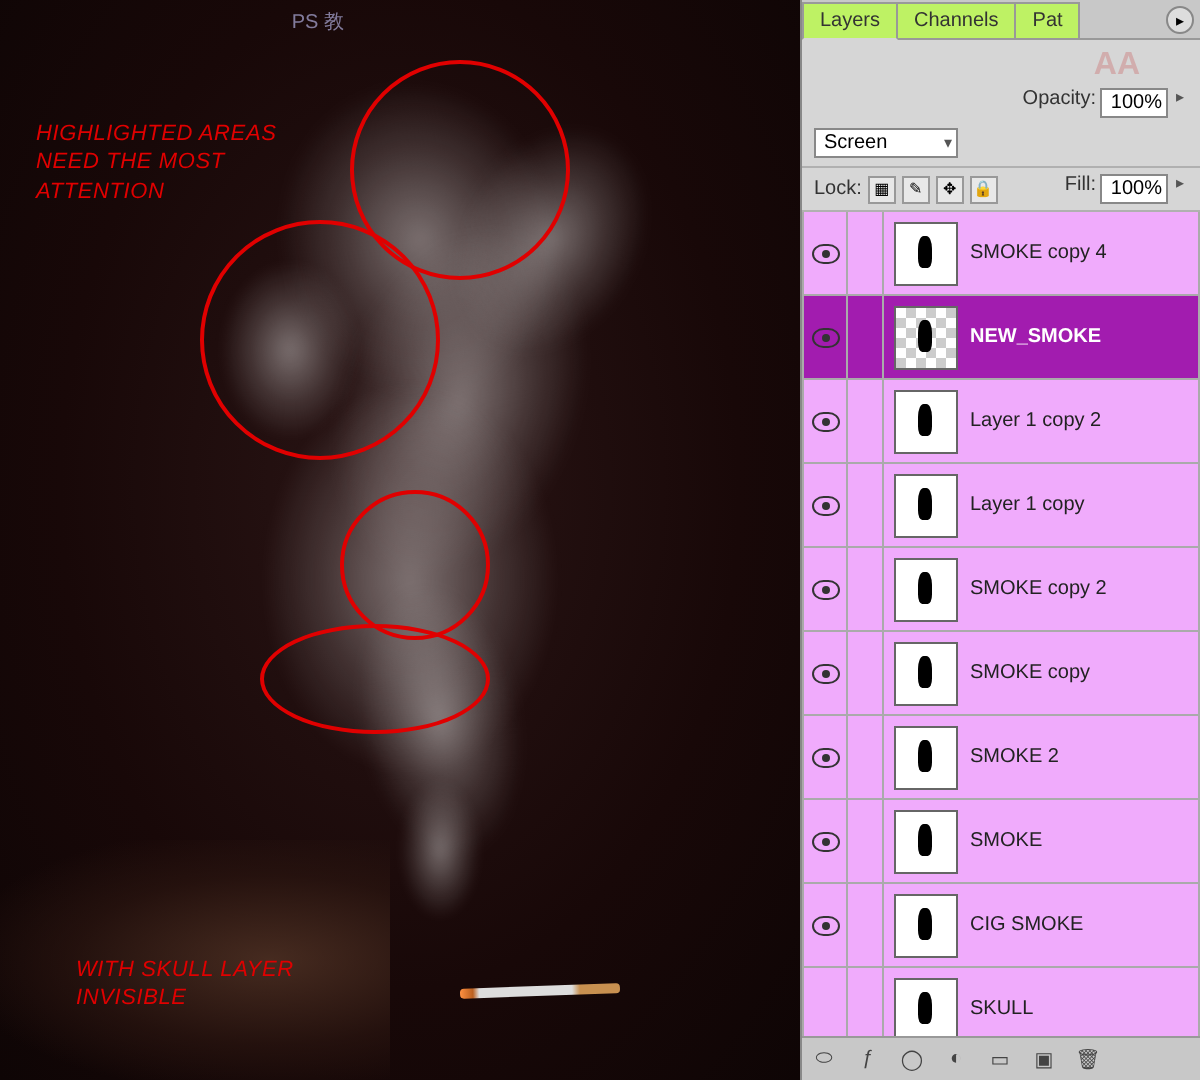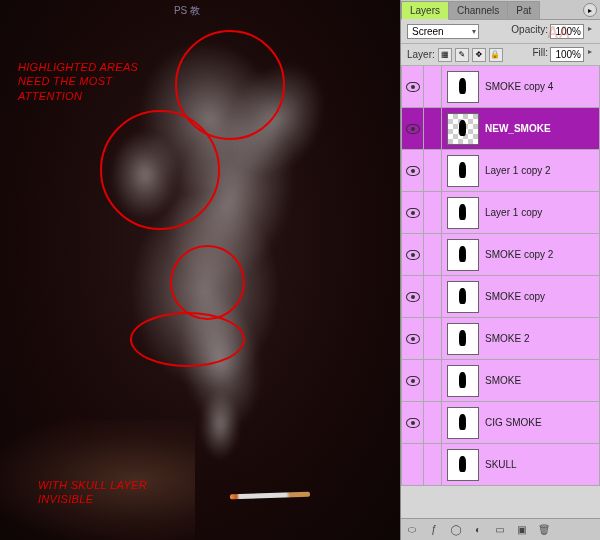--- a/index.html
+++ b/index.html
@@ -17,27 +17,27 @@
 .circle-annot { position: absolute; border: 2px solid #e00000; border-radius: 50%; }
 .c1 { left: 175px; top: 30px; width: 110px; height: 110px; }
 .c2 { left: 100px; top: 110px; width: 120px; height: 120px; }
 .c3 { left: 170px; top: 245px; width: 75px; height: 75px; }
 .c4 { left: 130px; top: 312px; width: 115px; height: 55px; }
 .annot-text { position: absolute; color: #e00000; font-family: Arial, sans-serif; font-size: 11px; font-weight: normal; font-style: italic; line-height: 1.3; letter-spacing: 0.3px; }
 .annot1 { left: 18px; top: 60px; width: 130px; }
 .annot2 { left: 38px; top: 478px; width: 130px; }
 .face-hint { position: absolute; right: 205px; bottom: 0; width: 200px; height: 120px; background: radial-gradient(ellipse at 70% 50%, #5a3a2a 0%, #2a1510 50%, transparent 80%); opacity: 0.7; }
 .cig { position: absolute; left: 230px; bottom: 42px; width: 80px; height: 5px; background: linear-gradient(to right, #ff9040 0%, #bb6020 8%, #ddd 12%, #ddd 70%, #c89050 75%); border-radius: 2px; transform: rotate(-2deg); }
-.watermark { position: absolute; right: 200px; top: 4px; color: rgba(200,200,255,0.6); font-size: 10px; }
+.watermark { position: absolute; right: 228px; top: 4px; color: rgba(200,200,255,0.6); font-size: 10px; }
 .panel { position: absolute; right: 0; top: 0; width: 200px; height: 540px; background: #d6d6d6; border-left: 1px solid #888; display: flex; flex-direction: column; }
 .tabs { display: flex; background: #c8c8c8; border-bottom: 1px solid #999; height: 20px; align-items: flex-end; }
-.tab { padding: 3px 8px; font-size: 10px; color: #333; background: #a3a3a3; border: 1px solid #999; border-bottom: none; margin-right: -1px; cursor: pointer; }
+.tab { padding: 3px 8px; font-size: 10px; color: #333; background: #bef264; border: 1px solid #999; border-bottom: none; margin-right: -1px; cursor: pointer; }
 .tab.active { background: #bef264; border-bottom: 1px solid #d6d6d6; margin-bottom: -1px; }
 .blend-row { display: flex; align-items: center; padding: 4px 6px; gap: 4px; border-bottom: 1px solid #b0b0b0; }
-.blend-select { flex: 0 0 auto; display: inline-flex; align-items: center; background: #fff; border: 1px solid #888; padding: 1px 16px 1px 4px; font-size: 10px; position: relative; width: 72px; }
+.blend-select { flex: 0 0 auto; display: inline-flex; align-items: center; background: #fff; border: 1px solid #888; padding: 1px 16px 1px 4px; font-size: 10px; position: relative; width: 72px; margin-top: 40px; }
 .blend-select::after { content: "▾"; position: absolute; right: 2px; font-size: 8px; color: #555; }
 .opacity-group { margin-left: auto; display: flex; align-items: flex-start; gap: 2px; }
 .lbl { font-size: 10px; color: #333; }
 .num-input { background: #fff; border: 1px solid #888; padding: 1px 2px; font-size: 10px; width: 34px; text-align: right; }
 .chev { font-size: 8px; color: #555; padding: 0 2px; }
 .lock-row { display: flex; align-items: center; padding: 3px 6px; gap: 3px; border-bottom: 1px solid #b0b0b0; }
 .lock-icon { width: 14px; height: 14px; border: 1px solid #999; background: #e8e8e8; display: inline-flex; align-items: center; justify-content: center; font-size: 8px; }
 .layers-list { flex: 1; overflow: auto; background: #d6d6d6; }
 .layer-row { display: flex; align-items: center; height: 42px; border: 1px solid #aaa; border-top: none; background: #f0abfc; }
 .layer-row.selected { background: #a21caf; color: #fff; }
@@ -91,21 +91,21 @@
     <div class="blend-select">
         <span>Screen</span>
       </div>
     <div class="opacity-group">
       <span class="lbl">Opacity:</span>
       <span class="num-input">100%</span>
       <span class="chev">▸</span>
     </div>
   </div>
   <div class="lock-row">
-    <span class="lbl">Layer:</span>
+    <span class="lbl">Lock:</span>
     <span class="lock-icon">▦</span>
     <span class="lock-icon">✎</span>
     <span class="lock-icon">✥</span>
     <span class="lock-icon">🔒</span>
     <div class="opacity-group">
       <span class="lbl">Fill:</span>
       <span class="num-input">100%</span>
       <span class="chev">▸</span>
     </div>
   </div>

